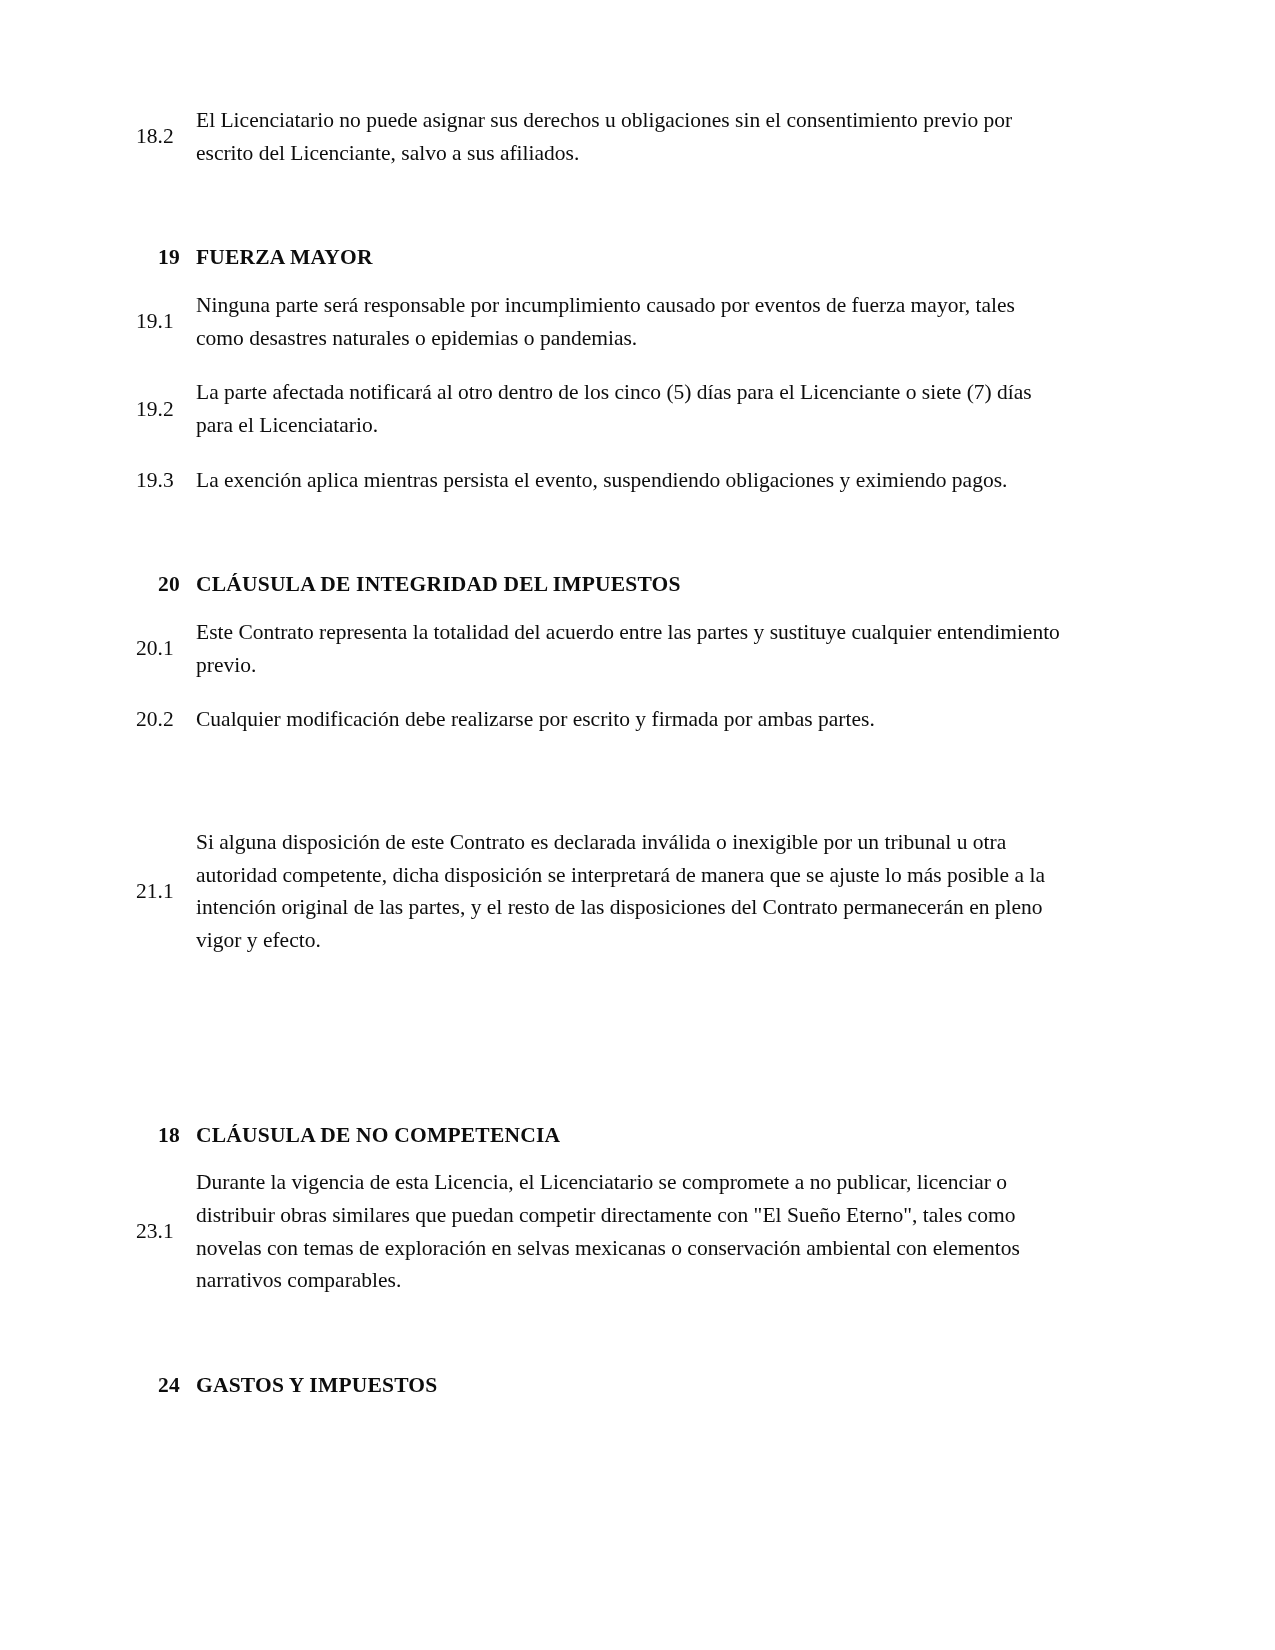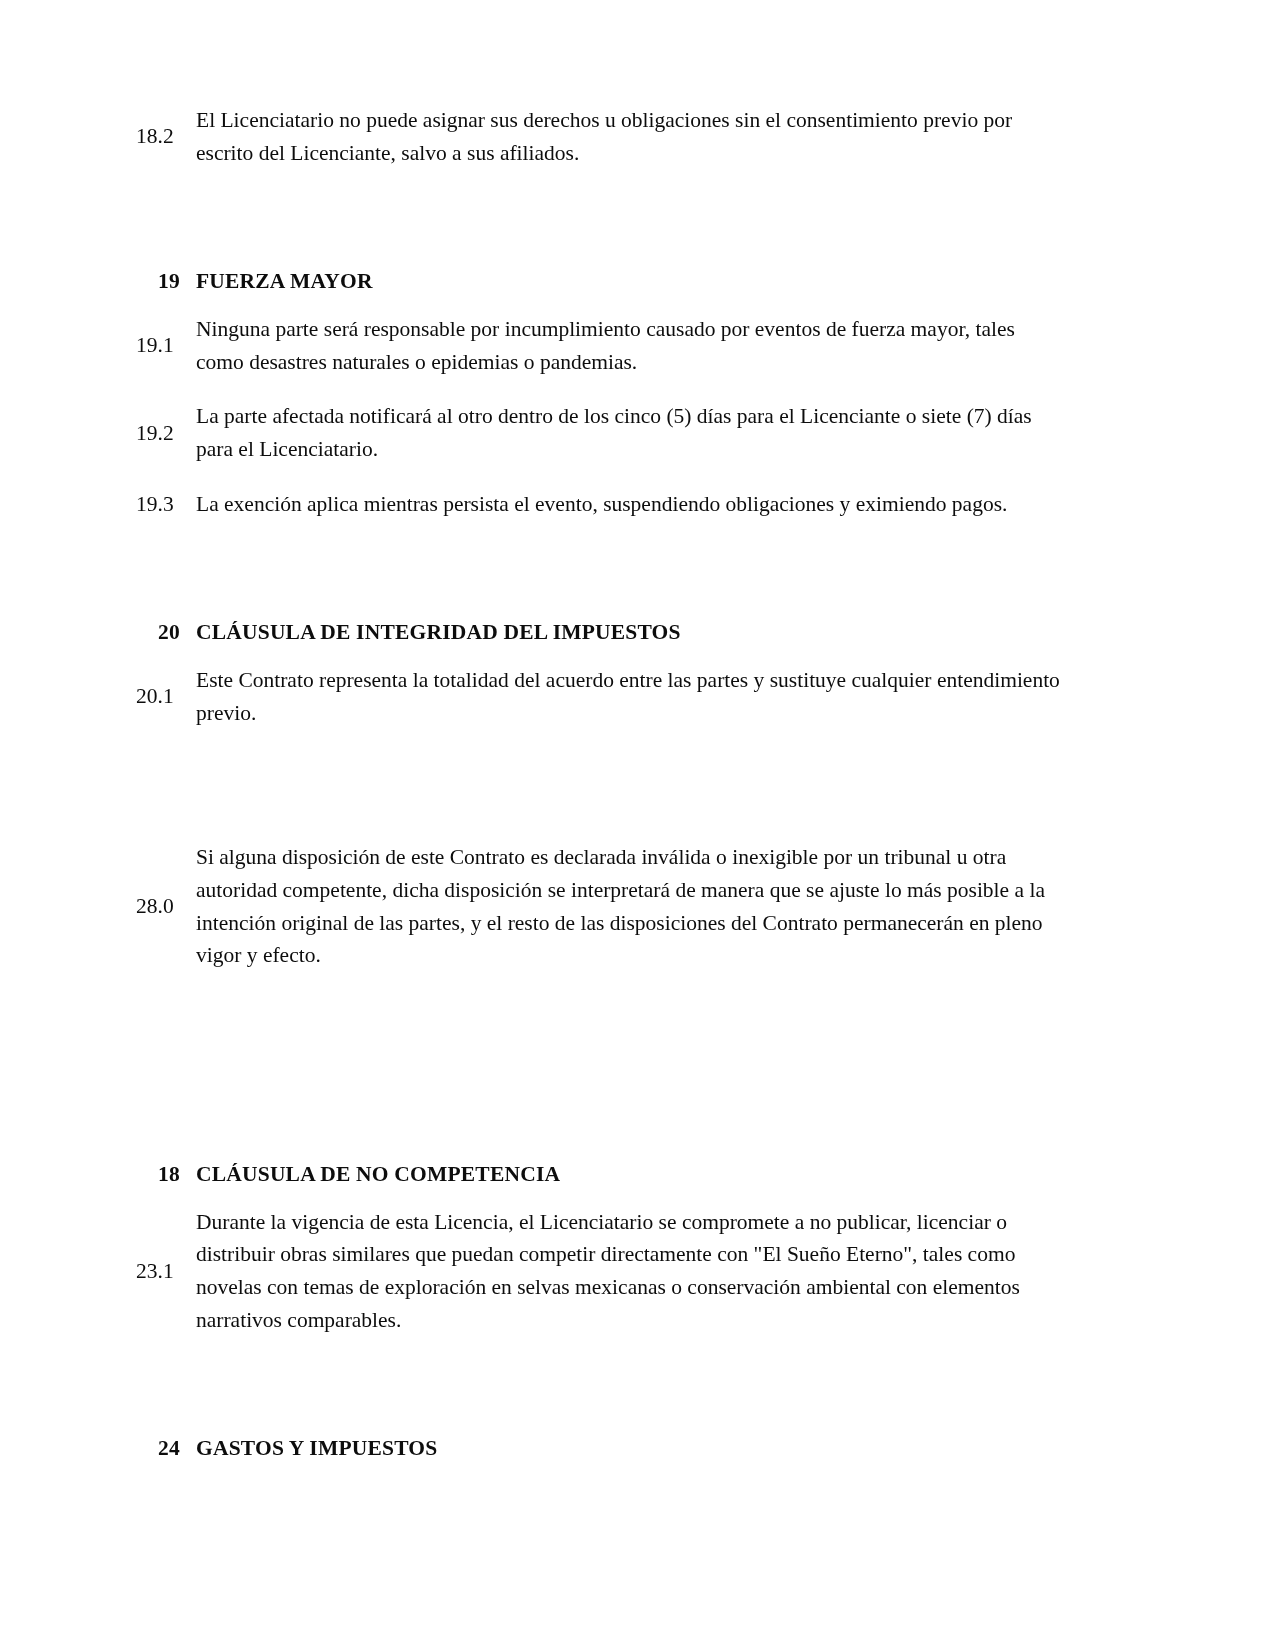--- a/index.html
+++ b/index.html
@@ -36,21 +36,20 @@
     letter-spacing: 0.2px;
     line-height: 1.38;
   }
   .section-heading .sec-num {
     width: 44px;
     flex: 0 0 44px;
     text-align: right;
     padding-right: 16px;
     box-sizing: content-box;
     font-weight: bold;
-    margin-top: 24px;
   }
   .section-heading .sec-title {
     flex: 1 1 auto;
   }
 
   
   .clause {
     display: flex;
     align-items: center;
     font-size: 21.5px;
@@ -108,24 +107,28 @@
       <div class="section-heading">
         <span class="sec-num">20</span>
         <span class="sec-title">CLÁUSULA DE INTEGRIDAD DEL IMPUESTOS</span>
       </div>
       <div class="sp-after-head"></div>
       <div class="clause">
         <span class="clause-num">20.1</span>
         <span class="clause-text">Este Contrato representa la totalidad del acuerdo entre las partes y sustituye cualquier entendimiento previo.</span>
       </div>
       <div class="sp-clause-gap"></div>
+      <div class="clause">
+        <span class="clause-num">20.2</span>
+        <span class="clause-text">Cualquier modificación debe realizarse por escrito y firmada por ambas partes.</span>
+      </div>
       <div class="sp-before-head"></div>
       <div class="sp-after-head"></div>
       <div class="clause">
-        <span class="clause-num">28.0</span>
+        <span class="clause-num">21.1</span>
         <span class="clause-text">Si alguna disposición de este Contrato es declarada inválida o inexigible por un tribunal u otra autoridad competente, dicha disposición se interpretará de manera que se ajuste lo más posible a la intención original de las partes, y el resto de las disposiciones del Contrato permanecerán en pleno vigor y efecto.</span>
       </div>
       <div class="sp-before-head"></div>
       <div class="sp-after-head"></div>
       <div class="sp-before-head"></div>
       <div class="section-heading">
         <span class="sec-num">18</span>
         <span class="sec-title">CLÁUSULA DE NO COMPETENCIA</span>
       </div>
       <div class="sp-after-head"></div>

